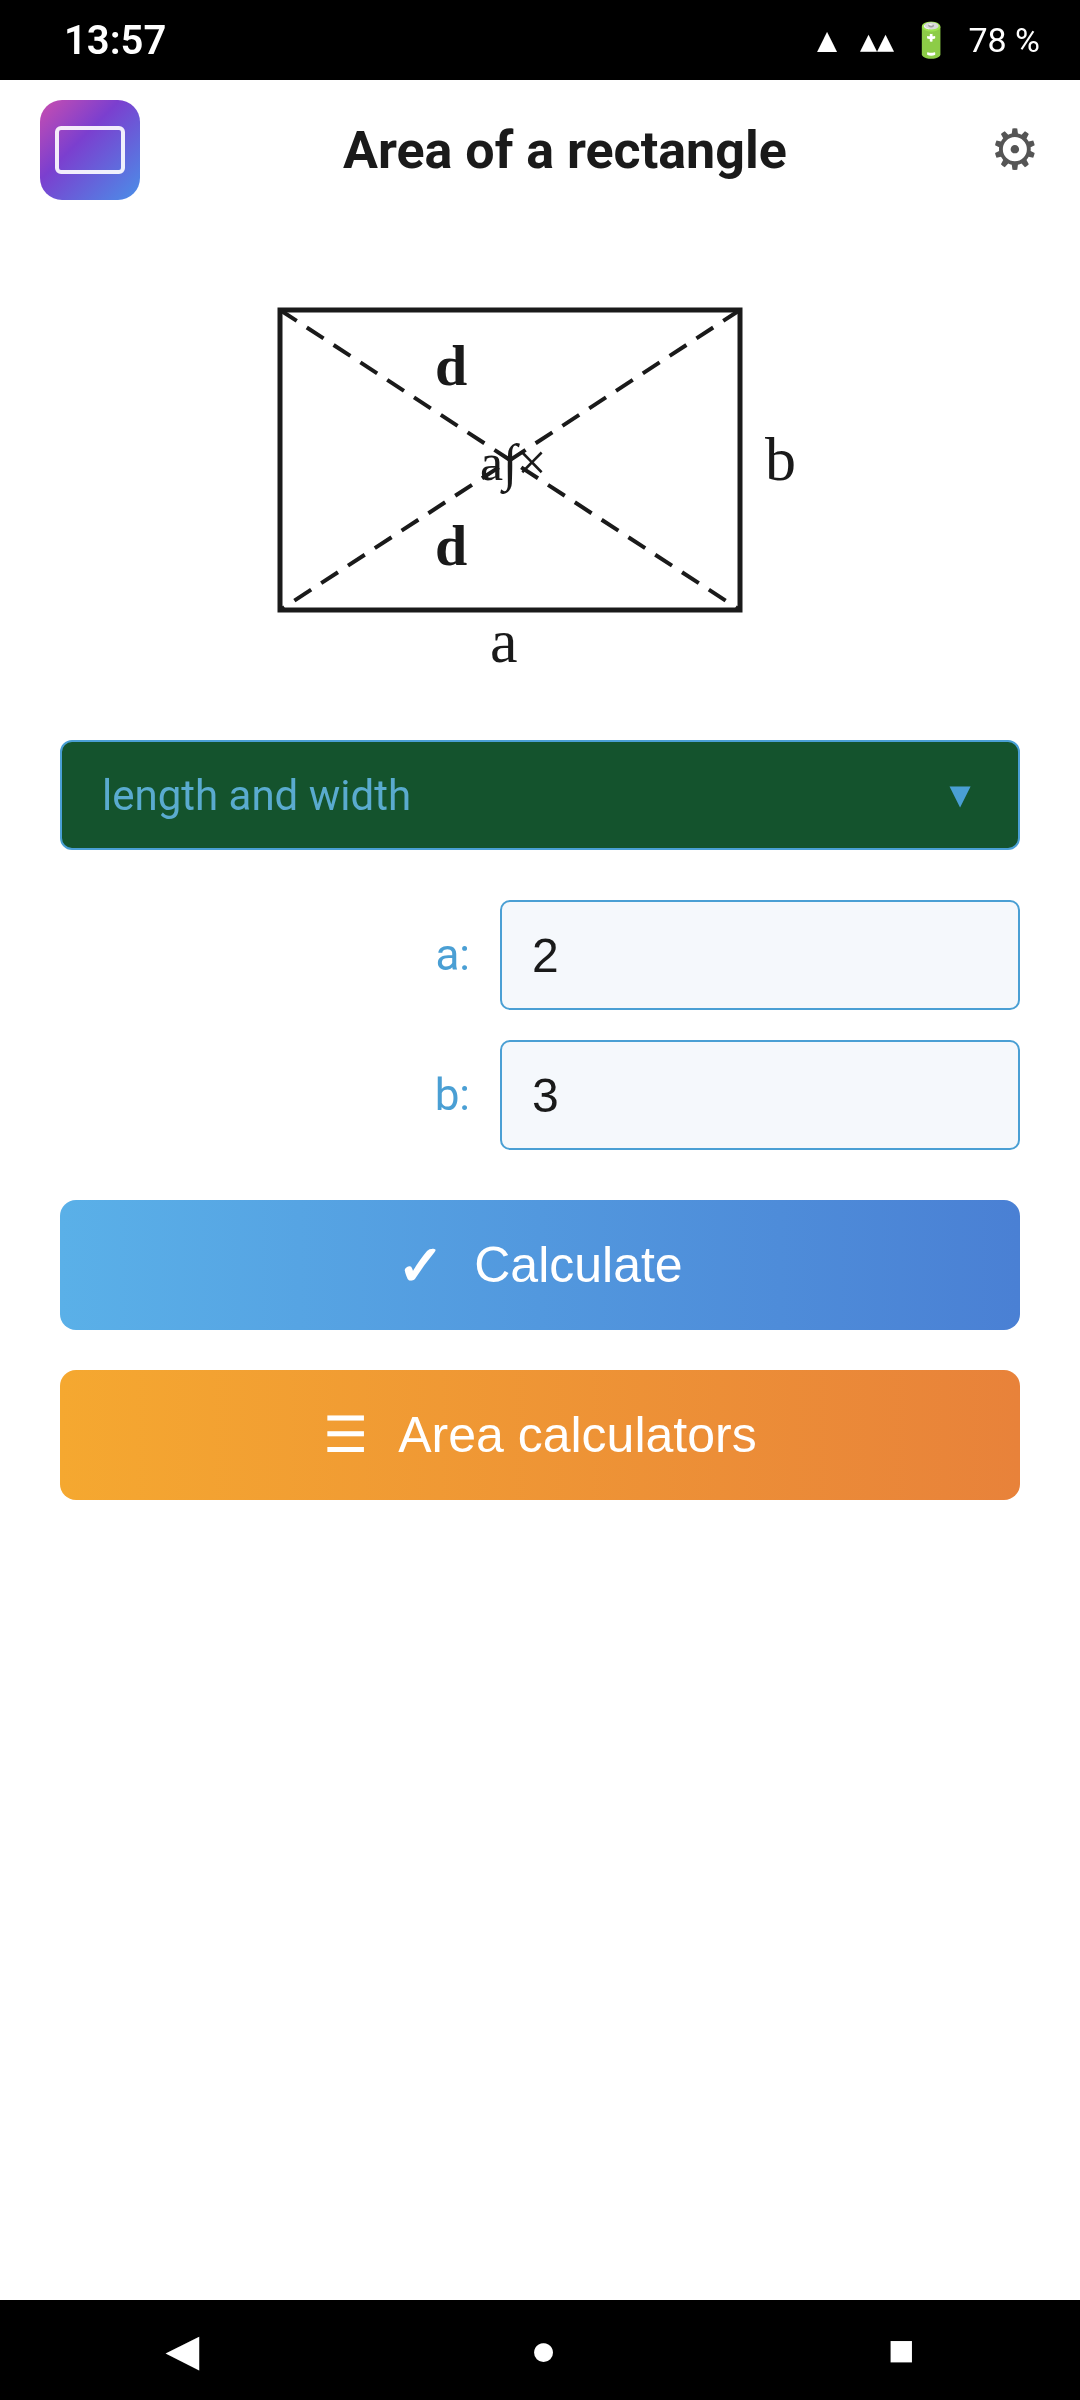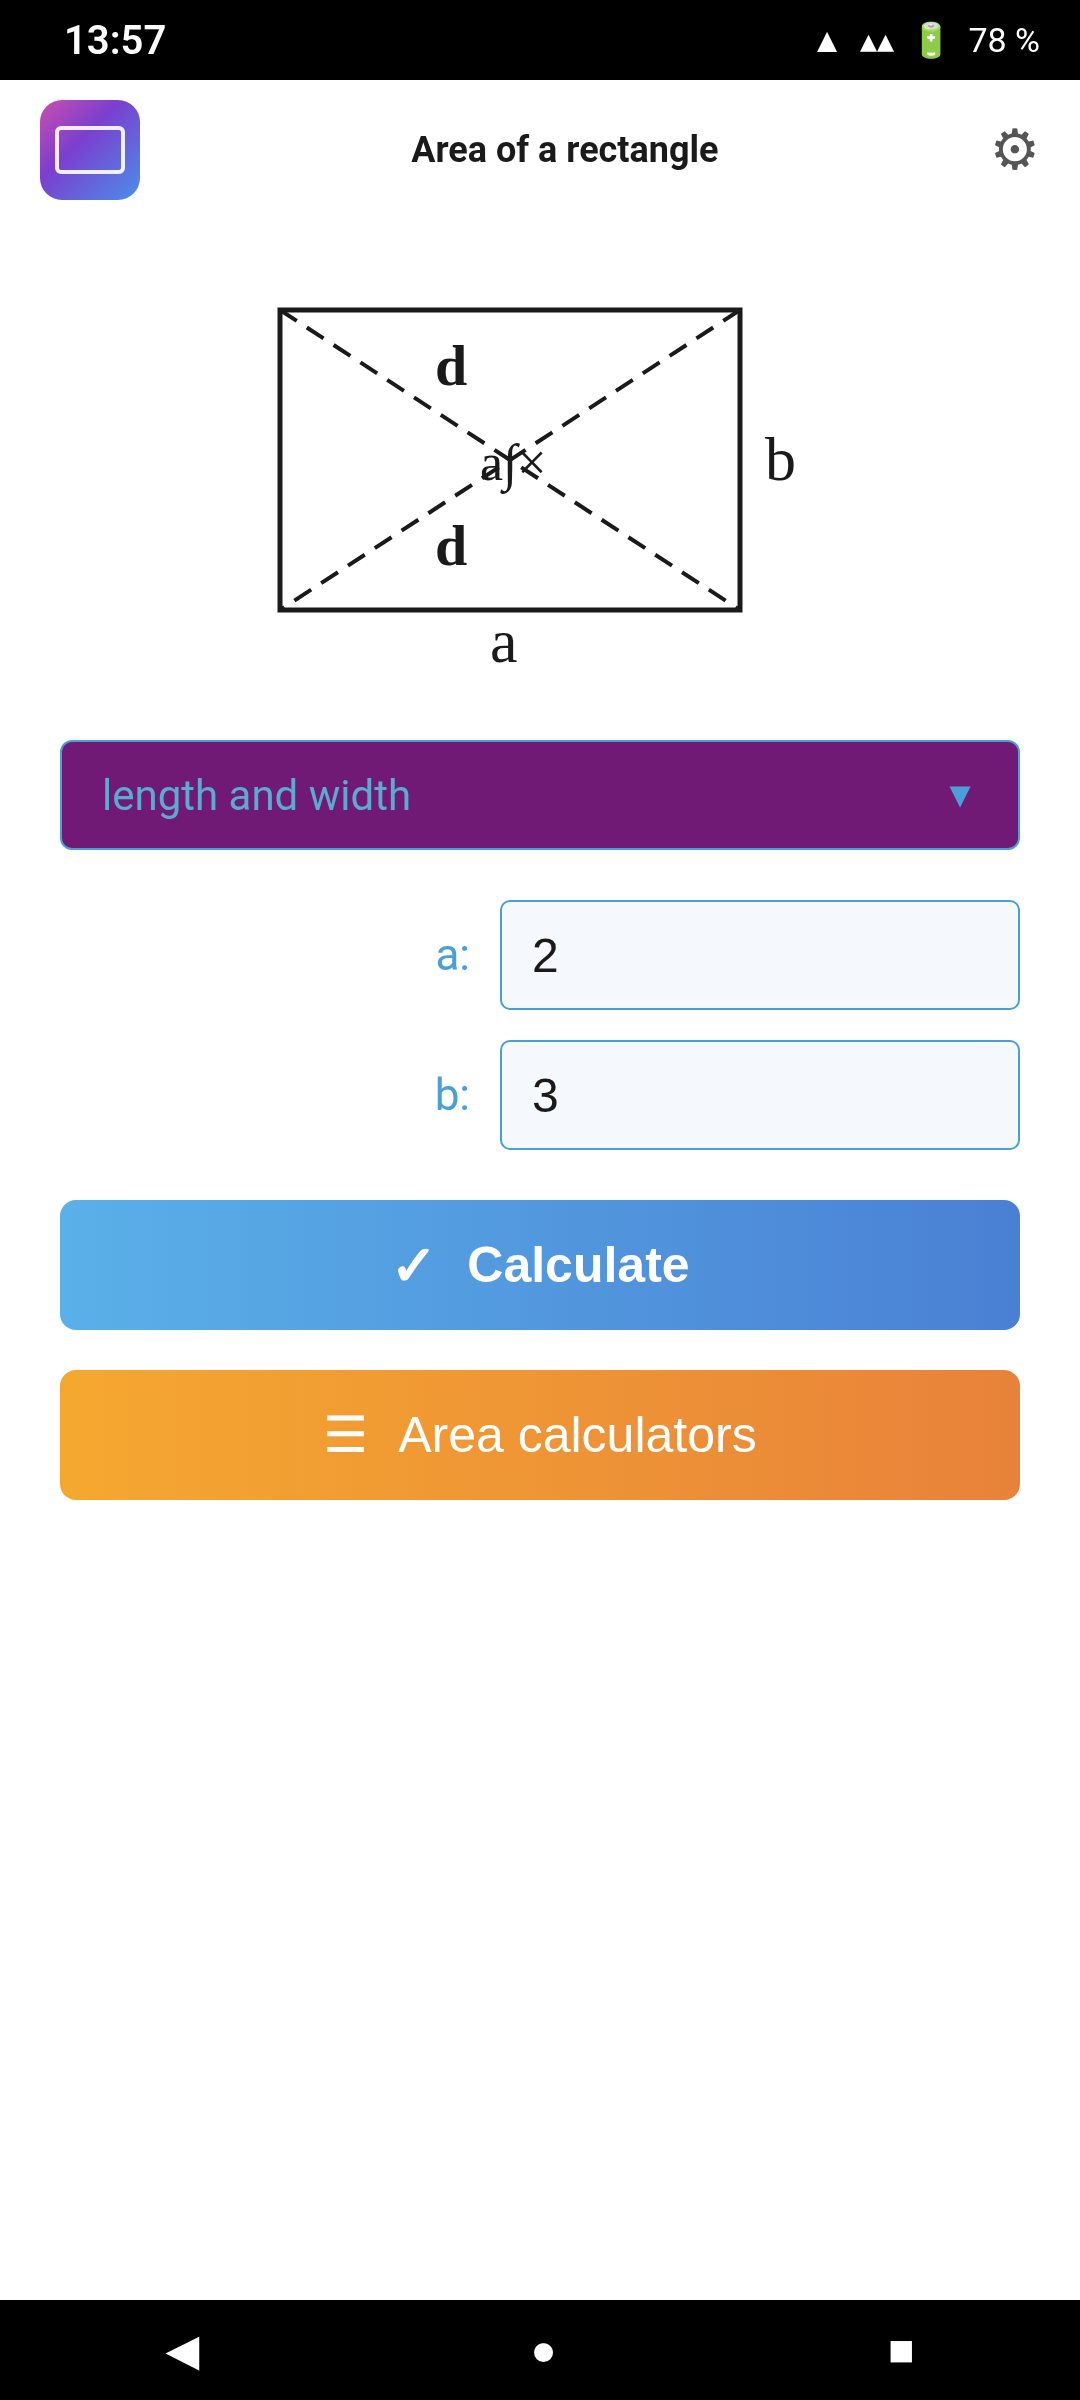--- a/index.html
+++ b/index.html
@@ -63,21 +63,21 @@
     .app-icon-inner {
       width: 70px;
       height: 48px;
       border: 4px solid rgba(255,255,255,0.9);
       border-radius: 6px;
       background: transparent;
     }
     .header-title {
       flex: 1;
       text-align: center;
-      font-size: 36px;
+      font-size: 52px;
       font-weight: 700;
       color: #1a1a1a;
     }
     .gear-icon {
       font-size: 56px;
       color: #555;
       cursor: pointer;
     }
 
     
@@ -105,21 +105,21 @@
     
     .dropdown-container {
       width: 960px;
       margin-bottom: 50px;
     }
     .dropdown {
       width: 100%;
       height: 110px;
       border: 2.5px solid #4a9fd4;
       border-radius: 12px;
-      background: #701a75;
+      background: #14532d;
       display: flex;
       align-items: center;
       justify-content: space-between;
       padding: 0 40px;
       cursor: pointer;
     }
     .dropdown-label {
       font-size: 42px;
       color: #5aabcf;
     }
@@ -175,21 +175,21 @@
       margin-bottom: 40px;
     }
     .calc-check {
       font-size: 56px;
       color: #ffffff;
       font-weight: 700;
     }
     .calc-label {
       font-size: 50px;
       color: #ffffff;
-      font-weight: 700;
+      font-weight: 400;
     }
 
     
     .other-calc-btn {
       width: 960px;
       height: 130px;
       background: linear-gradient(to right, #f5a830, #e8823a);
       border: none;
       border-radius: 16px;
       display: flex;

